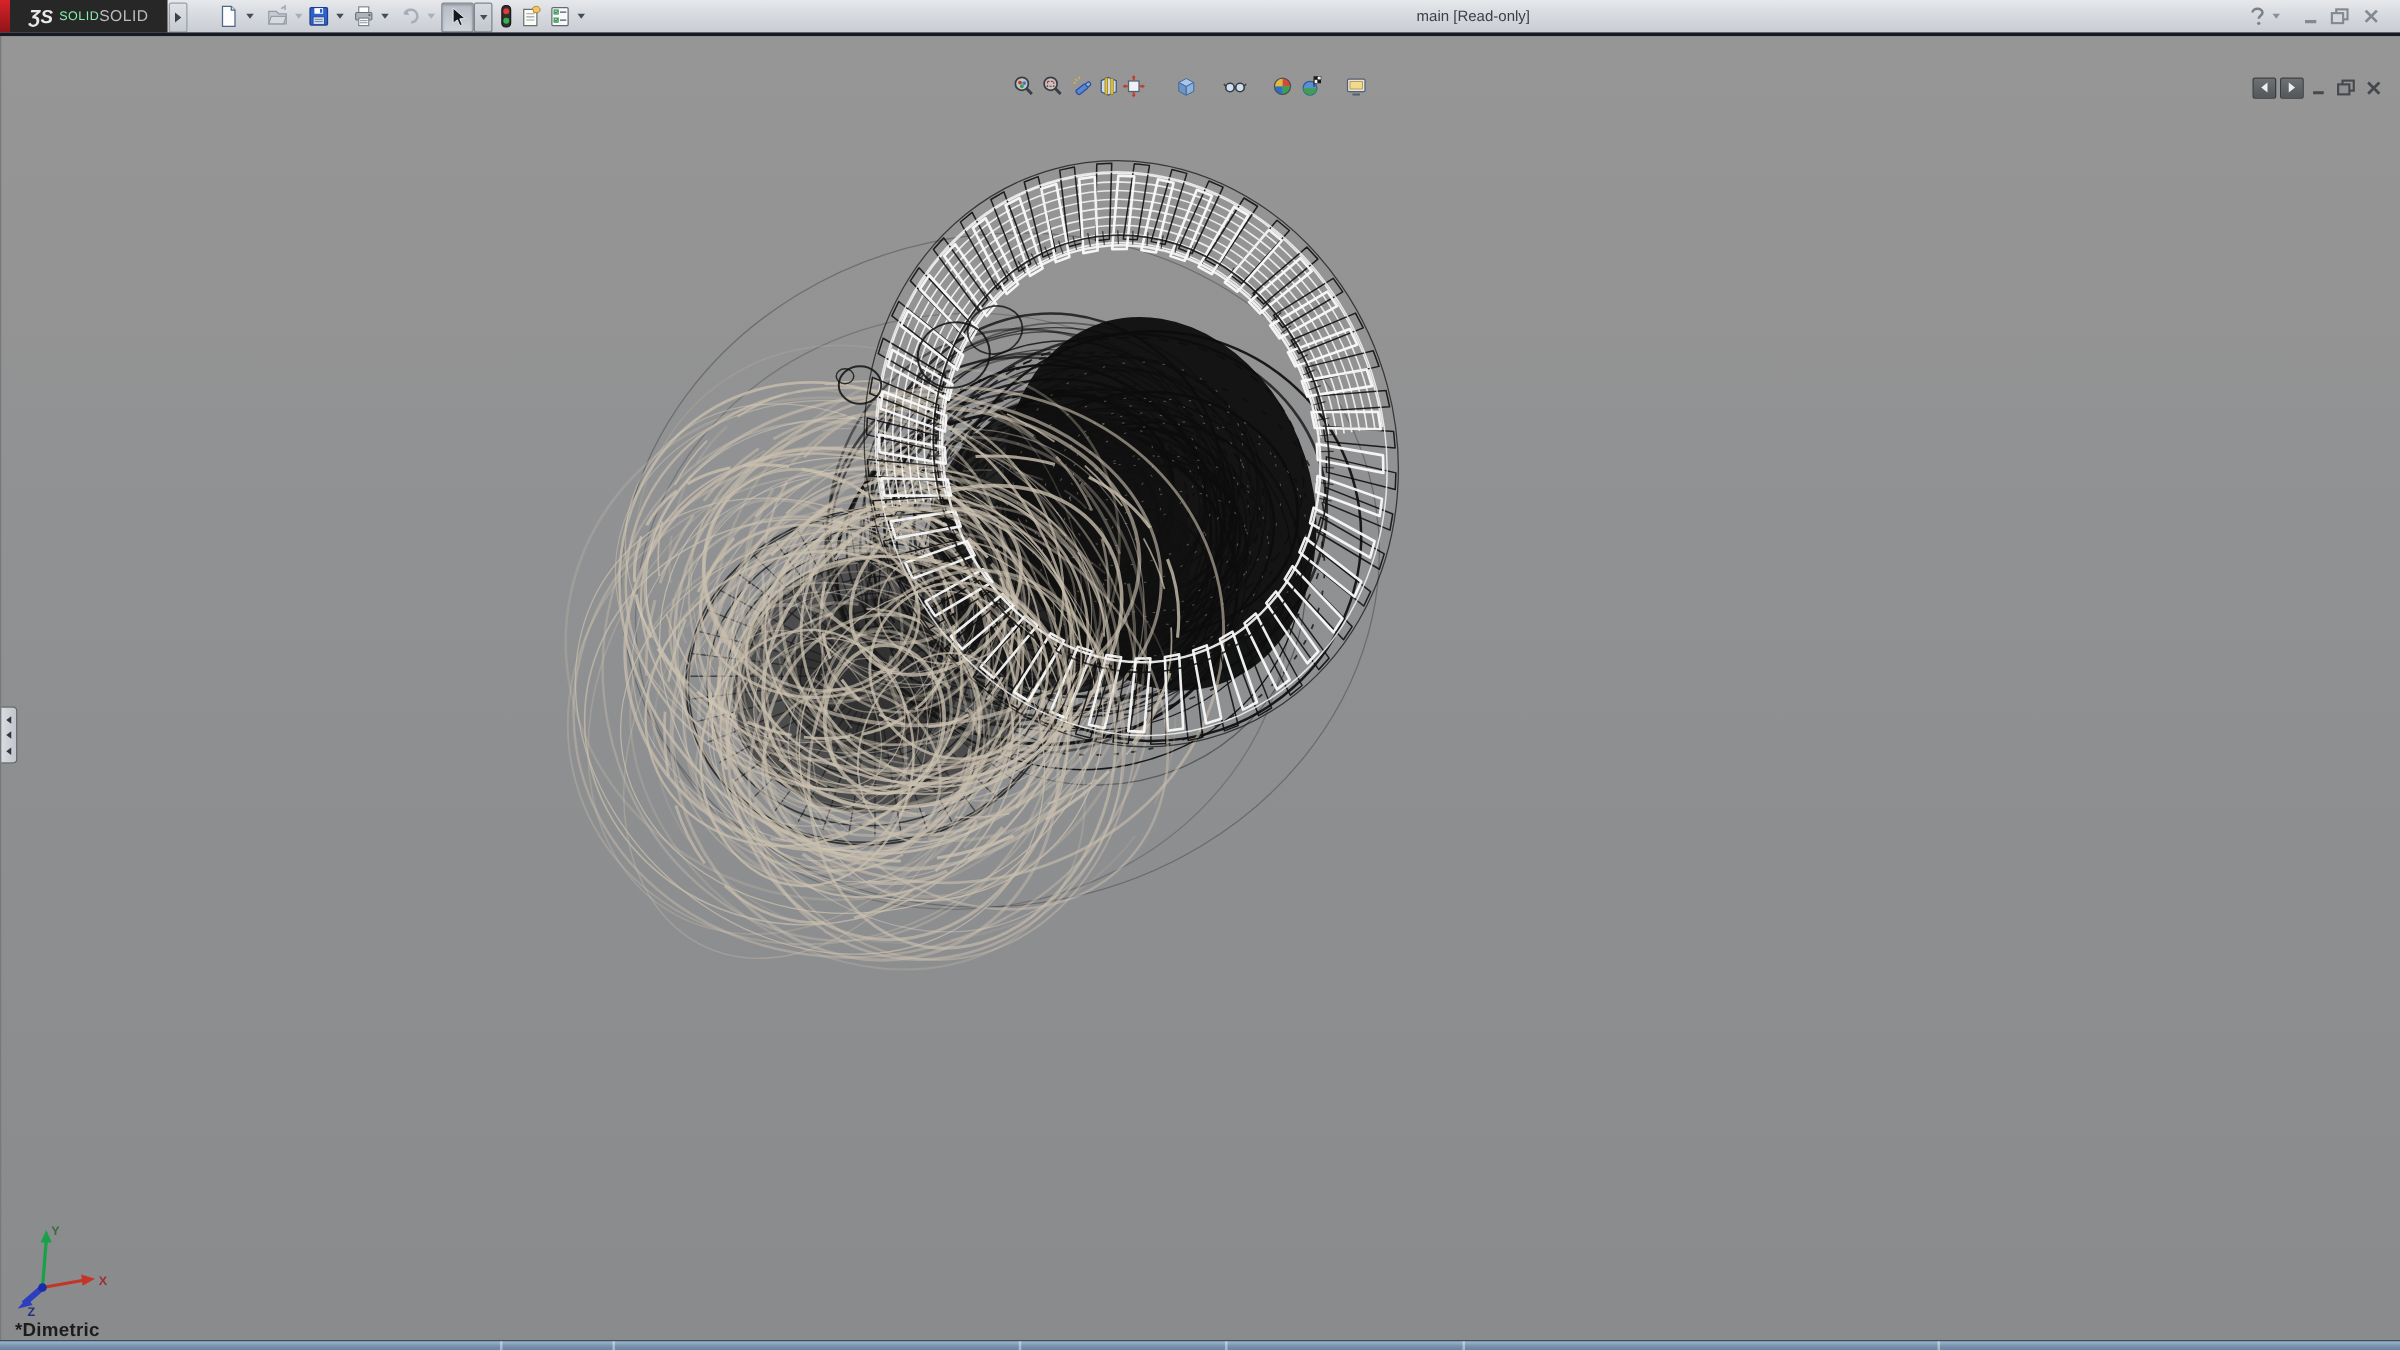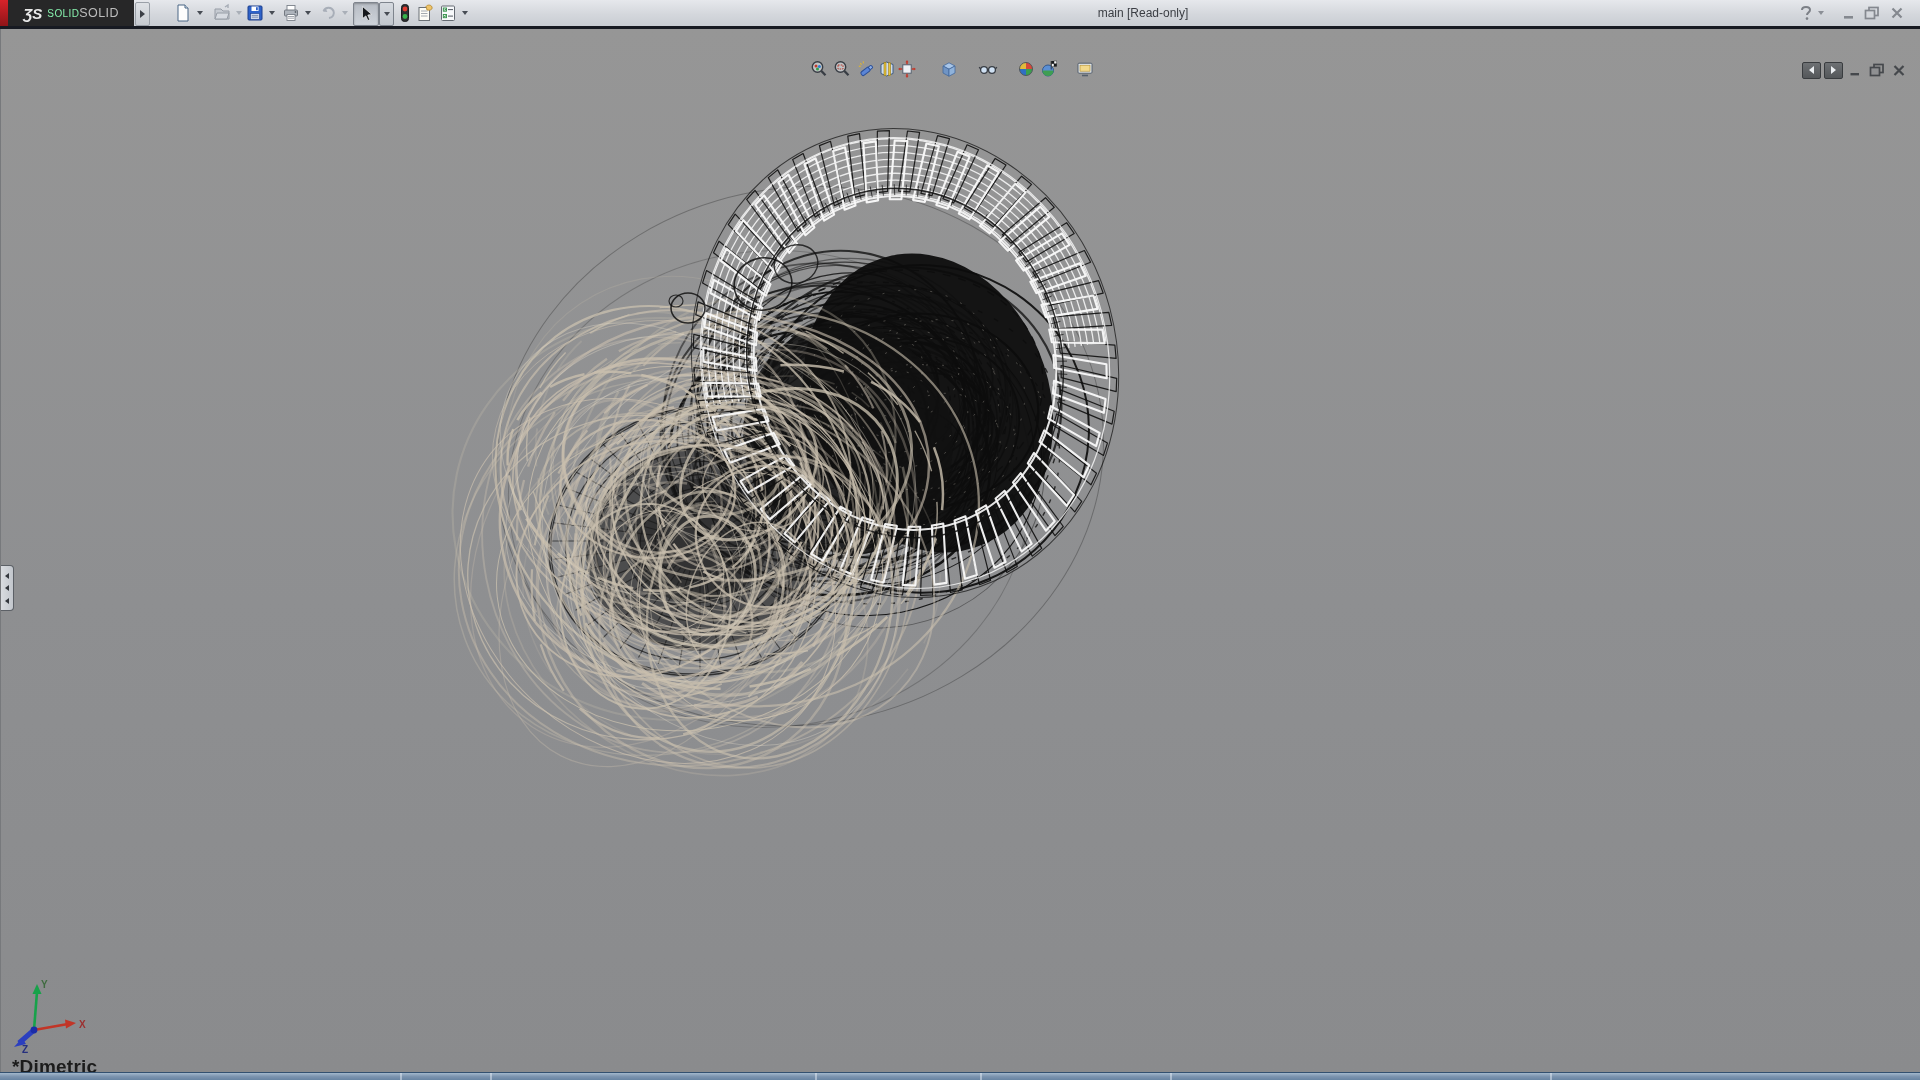--- a/index.html
+++ b/index.html
@@ -29,41 +29,41 @@
   }
   .tri-right{width:0;height:0;border-top:4px solid transparent;border-bottom:4px solid transparent;border-left:5px solid #3c4047;}
   .tri-left{width:0;height:0;border-top:3.5px solid transparent;border-bottom:3.5px solid transparent;border-right:4.5px solid #33373d;}
   .tb-btn{position:absolute;top:2px;height:22px;width:22px;display:flex;align-items:center;justify-content:center;border-radius:2px;cursor:pointer;}
   .tb-btn.active{background:linear-gradient(180deg,#b7bcc4,#ced3da);border:1px solid #7e848d;box-shadow:inset 0 1px 2px rgba(0,0,0,.25);width:24px;}
   .tb-caret{position:absolute;top:2px;height:22px;width:12px;display:flex;align-items:center;justify-content:center;cursor:pointer;}
   .tb-caret.boxed{border:1px solid #7e848d;border-radius:2px;background:linear-gradient(180deg,#d6dae0,#c2c7ce);width:13px;}
   .caret{width:0;height:0;border-left:3.5px solid transparent;border-right:3.5px solid transparent;border-top:4px solid #474c54;}
   .caret.dis{border-top-color:#a9afb8;}
   .win-title{
-    position:absolute;left:1062px;top:6px;width:162px;text-align:center;
+    position:absolute;left:1062px;top:6px;width:162px;text-align:right;
     font-size:12px;color:#3b3e44;
   }
   .wc{position:absolute;top:4px;height:17px;display:flex;align-items:center;justify-content:center;cursor:pointer;color:#787d85;}
   .wc svg{display:block;}
   
   .viewport{
     position:absolute;left:0;top:29px;width:1920px;height:1043px;
     background:linear-gradient(180deg,#969696 0%,#8e8f91 55%,#8a8b8d 100%);
     border-left:1px solid #77797c;
   }
   .hud{position:absolute;top:30px;width:20px;height:20px;cursor:pointer;}
   .hud svg{display:block;}
   .doc-ctl{position:absolute;top:33px;height:16px;display:flex;align-items:center;justify-content:center;cursor:pointer;}
   .doc-box{width:17px;height:15px;background:linear-gradient(180deg,#6e7174,#54575a);border:1px solid #393c3f;border-radius:2px;display:flex;align-items:center;justify-content:center;}
   .fm-tab{
     position:absolute;left:0;top:536px;width:12px;height:44px;cursor:pointer;
     background:linear-gradient(90deg,#d9dce0,#c2c6cc);border:1px solid #5c6066;border-left:none;
     border-radius:0 4px 4px 0;display:flex;flex-direction:column;align-items:center;justify-content:space-evenly;
   }
-  .view-label{position:absolute;left:12px;top:1056px;font-size:19px;font-weight:600;color:#1c1c1c;letter-spacing:.2px;}
+  .view-label{position:absolute;left:12px;top:1056px;font-size:15px;font-weight:600;color:#1c1c1c;letter-spacing:.2px;}
   #engine{position:absolute;left:0;top:29px;}
   #triad{position:absolute;left:6px;top:978px;}
   
   .taskbar-strip{
     position:absolute;left:0;top:1072px;width:1920px;height:8px;
     background:linear-gradient(180deg,#a3b8cc 0%,#7b93ae 45%,#62809f 100%);
     border-top:1px solid #33506f;
   }
   .taskbar-strip .seg{position:absolute;top:0;width:2px;height:8px;background:rgba(240,245,250,.45);}
 </style>

